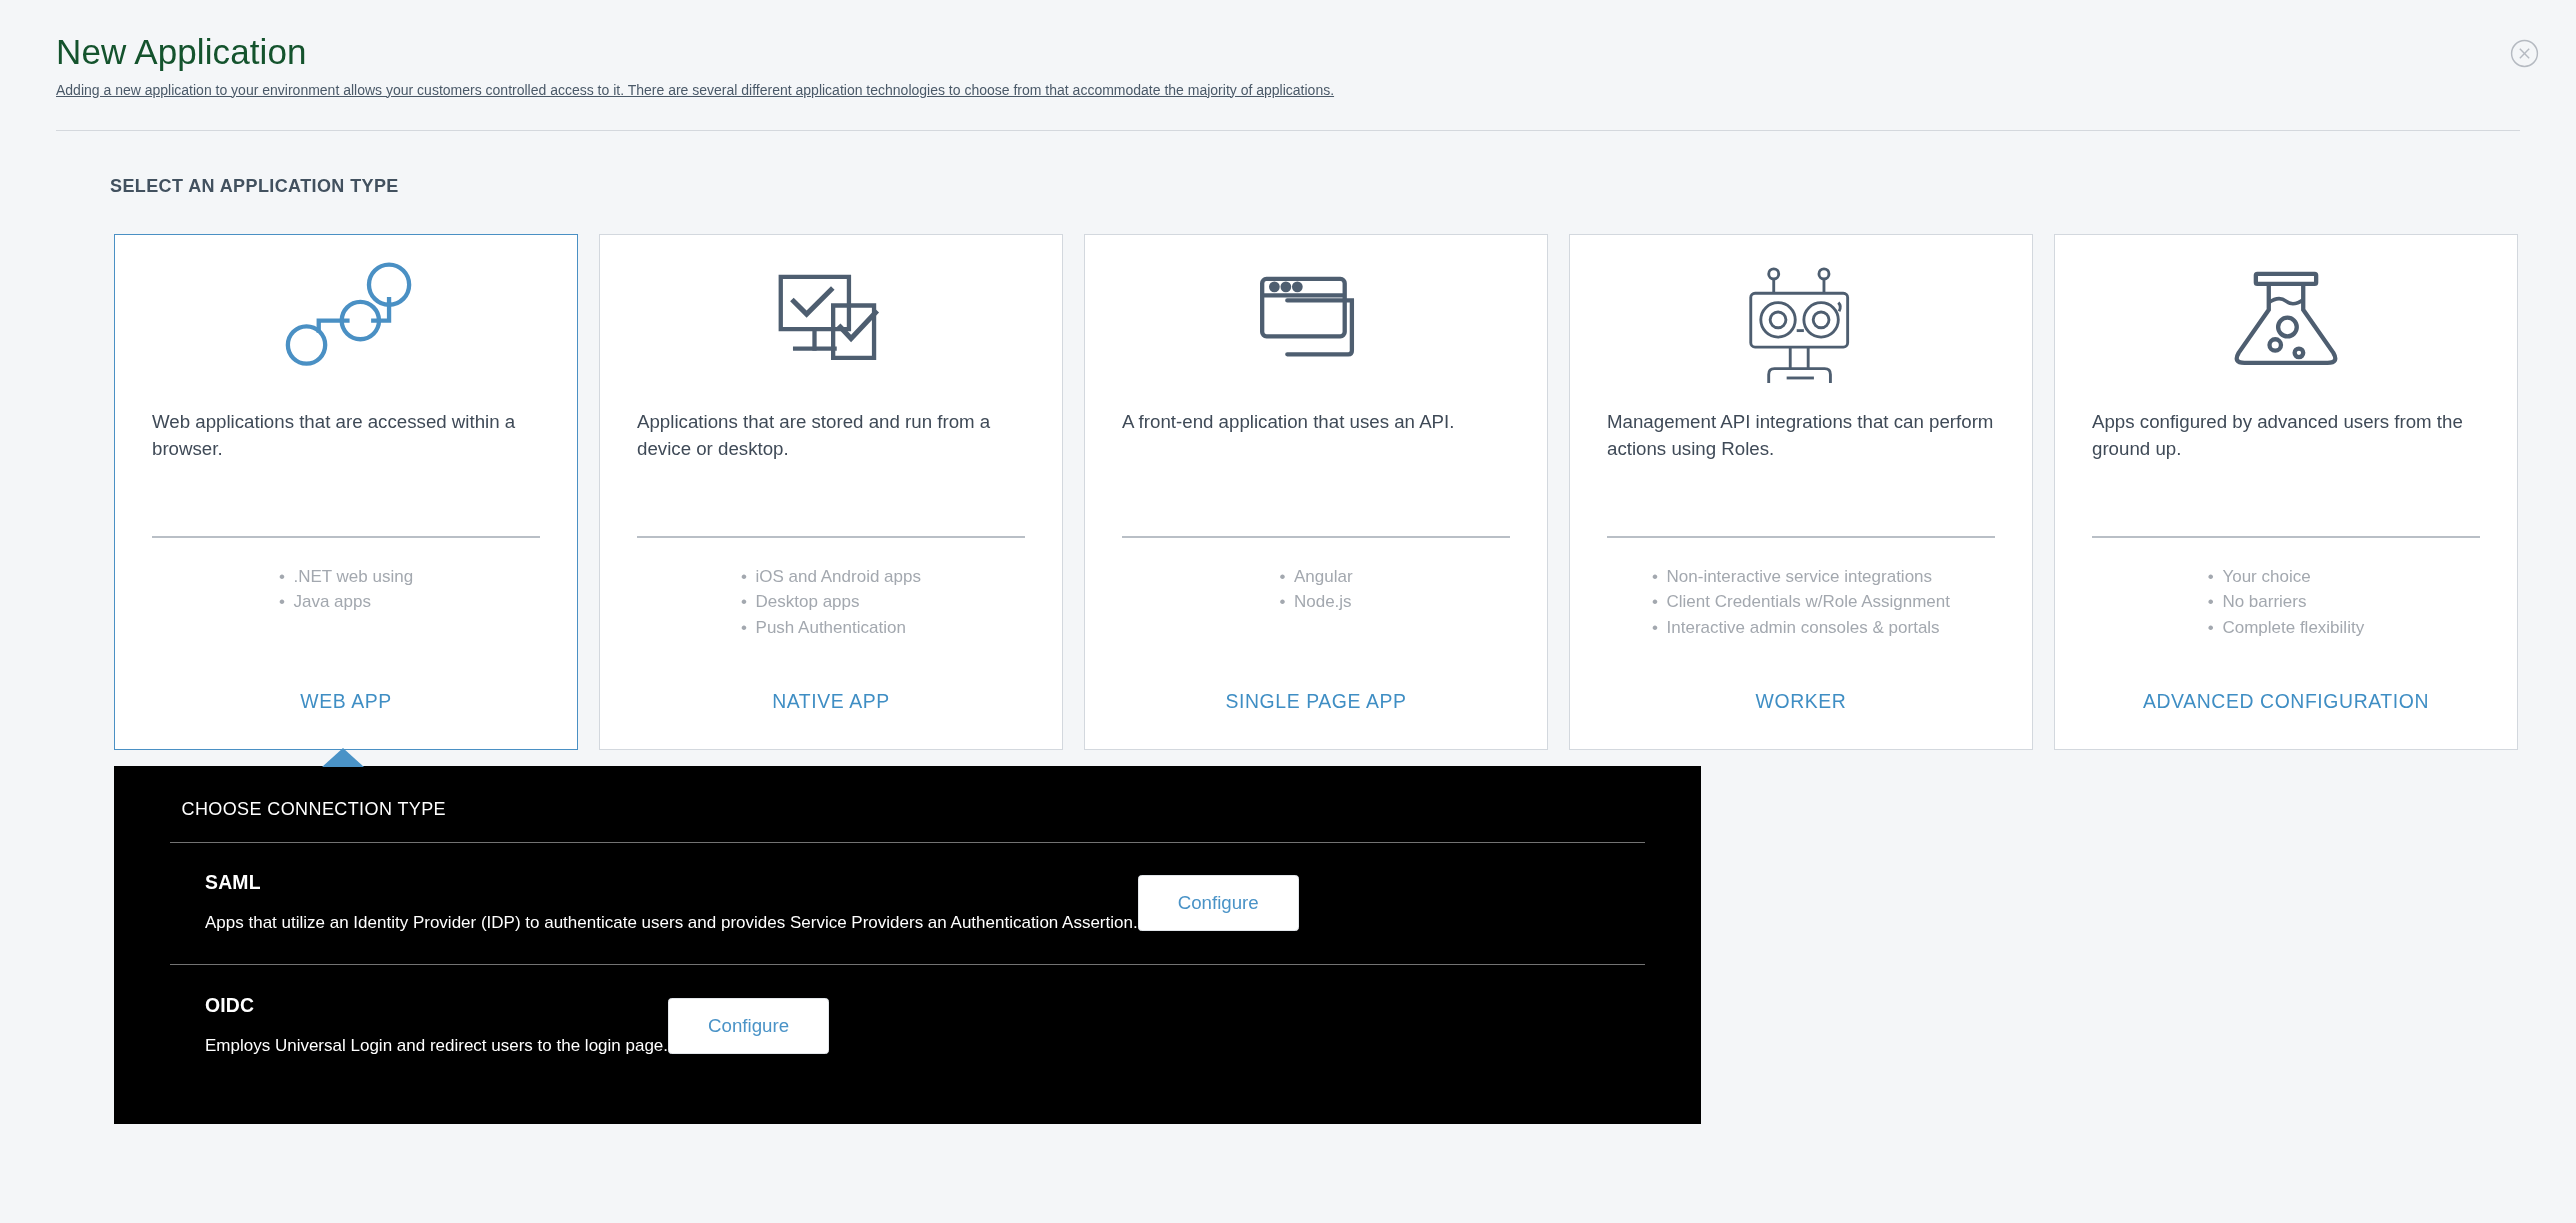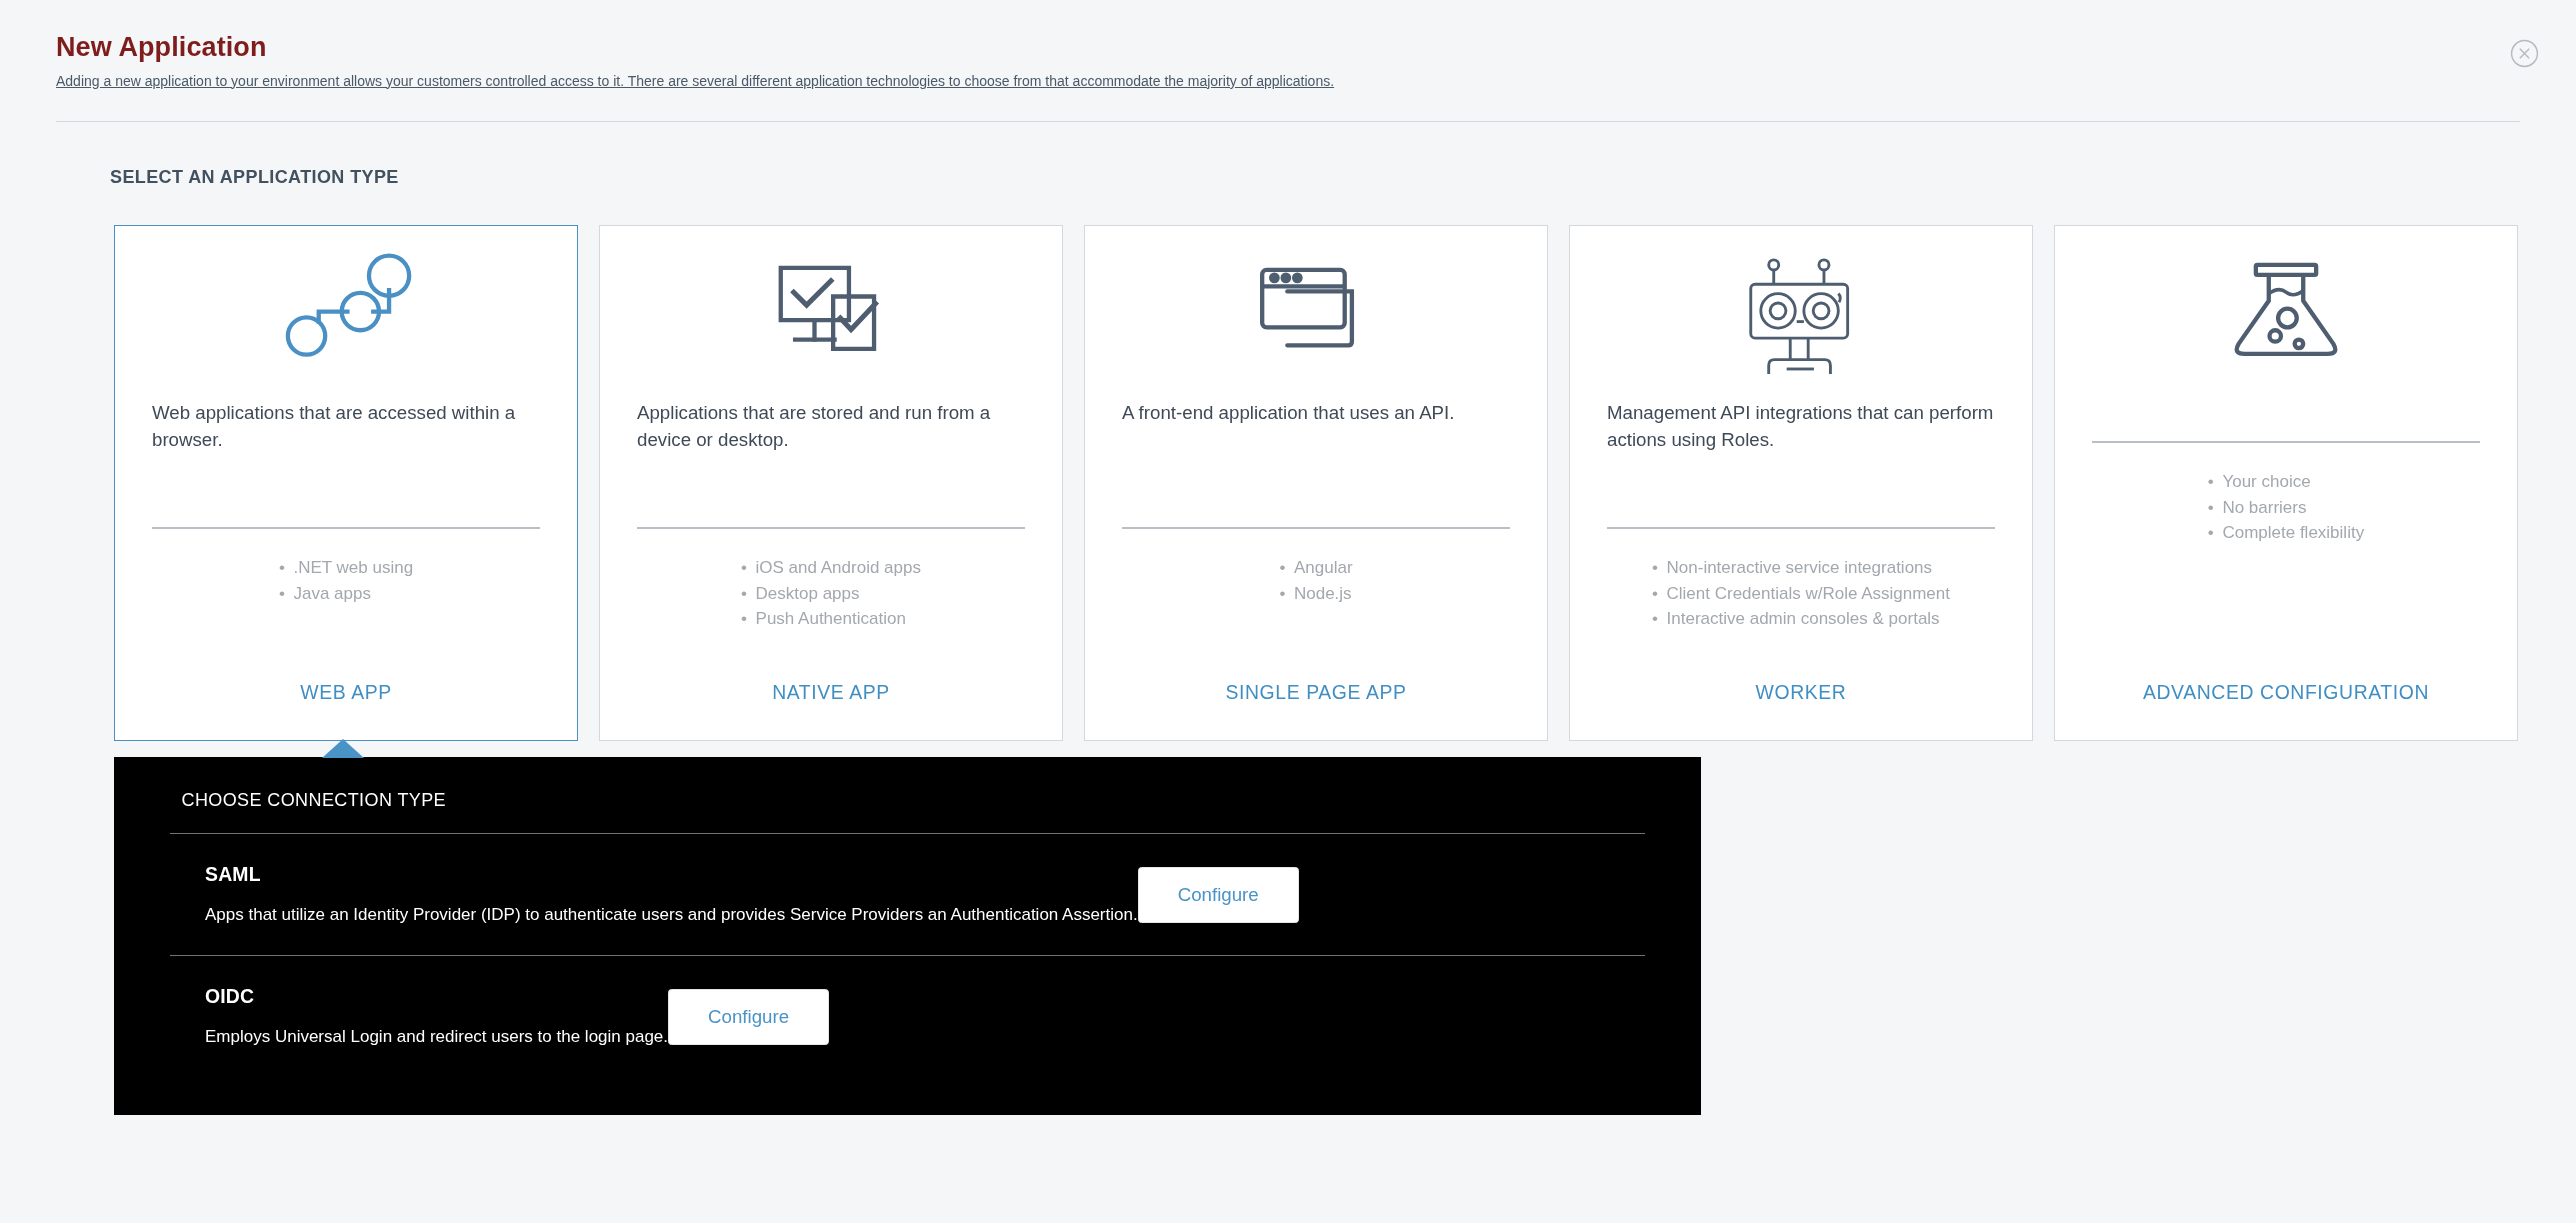--- a/index.html
+++ b/index.html
@@ -18,23 +18,23 @@
     height: 1223px;
     background: #f4f6f8;
     overflow: hidden;
   }
 
   
   .header {
     padding: 33px 56px 0 56px;
   }
   .page-title {
-    font-size: 27px;
-    font-weight: 700;
-    color: #7f1d1d;
+    font-size: 35px;
+    font-weight: 400;
+    color: #14532d;
     letter-spacing: 0.1px;
     line-height: 1.1;
   }
   .page-subtitle {
     margin-top: 8px;
     font-size: 14px;
     color: #4a5968;
     line-height: 1.45;
     font-weight: 400;
     text-decoration: underline;
@@ -339,20 +339,21 @@
           <g fill="none" stroke="#4e5e70" stroke-width="6">
             <rect x="58" y="18" width="84" height="14" rx="2"></rect>
             <path d="M76 32 L76 68 L34 128 Q26 142 42 142 L158 142 Q174 142 166 128 L124 68 L124 32"></path>
             <path d="M76 58 Q90 48 100 56 Q110 64 124 54" stroke-width="5"></path>
             <circle cx="102" cy="92" r="13"></circle>
             <circle cx="85" cy="117" r="8"></circle>
             <circle cx="118" cy="128" r="6"></circle>
           </g>
         </svg>
       </div>
+      <div class="card-desc">Apps configured by advanced users from the ground up.</div>
       <div class="card-divider"></div>
       <div class="card-bullets">
         <ul>
           <li>Your choice</li>
           <li>No barriers</li>
           <li>Complete flexibility</li>
         </ul>
       </div>
       <div class="card-cta">ADVANCED CONFIGURATION</div>
     </div>

